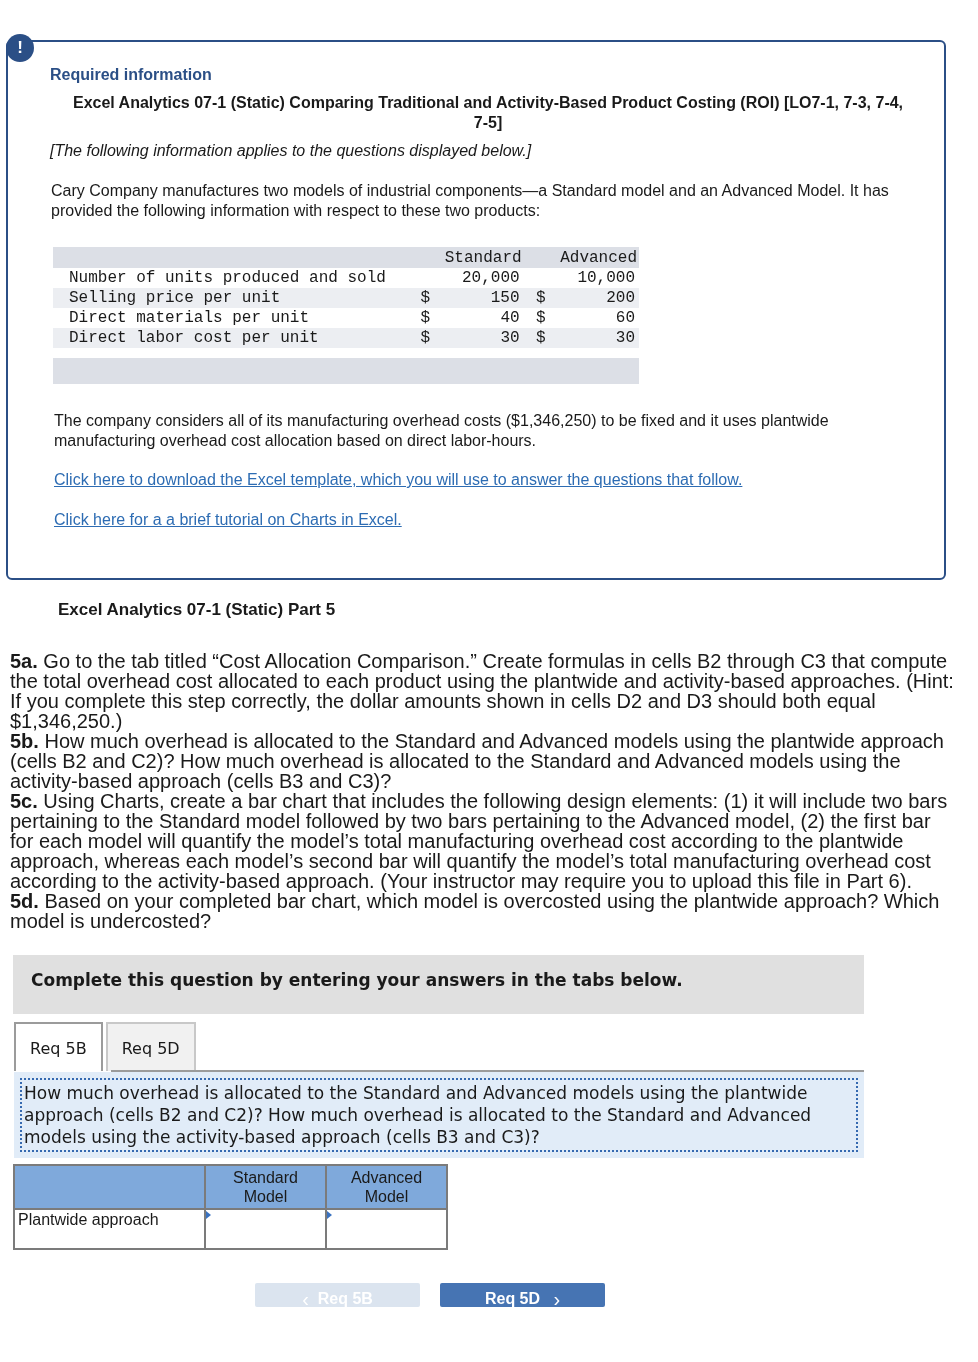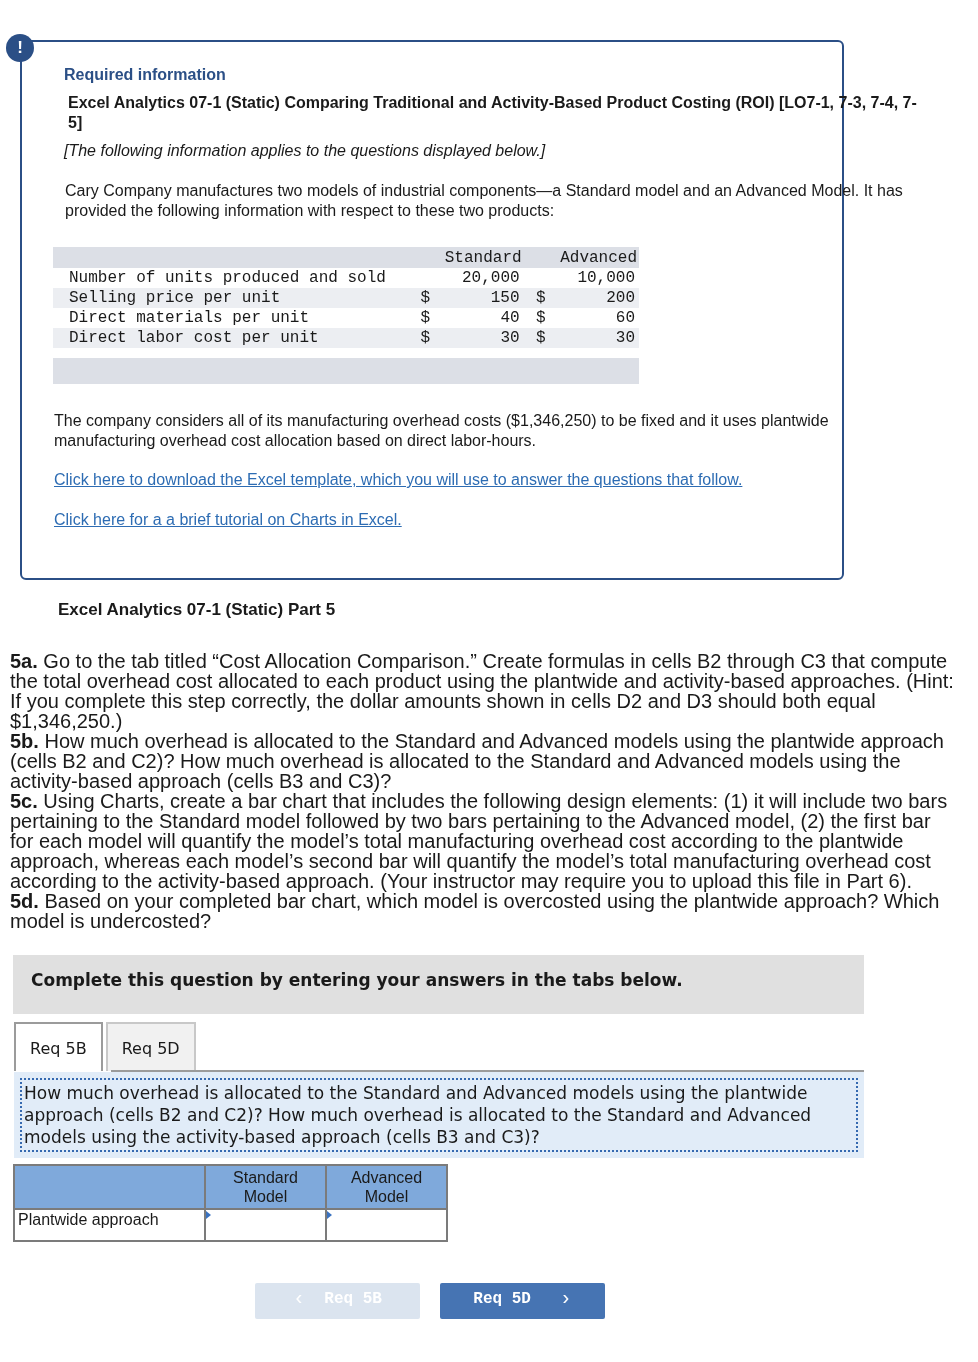--- a/index.html
+++ b/index.html
@@ -2,31 +2,31 @@
 <html><head>
 <meta charset="utf-8">
 <style>
   * { box-sizing: border-box; }
   html, body { margin: 0; padding: 0; background: #ffffff; }
   body {
     width: 978px; height: 1362px; position: relative; overflow: hidden;
     font-family: "Liberation Sans", sans-serif; color: #1a1a1a;
   }
   .info-box {
-    position: absolute; left: 20px; top: 40px; width: 824px; height: 540px;
+    position: absolute; left: 6px; top: 40px; width: 940px; height: 540px;
     border: 2px solid #2b4f86; border-radius: 6px; background: #fff;
   }
   .alert-badge {
     position: absolute; left: 6px; top: 34px; width: 28px; height: 28px;
     border-radius: 50%; background: #2b4f86; color: #fff; font-weight: bold;
     font-size: 17px; text-align: center; line-height: 28px; z-index: 2;
   }
   .info-inner { position: absolute; left: 42px; top: 24px; width: 860px; }
   .req-info { color: #2b4f86; font-weight: bold; font-size: 16px; margin: 0 0 9px 0; }
-  .excel-title { font-weight: bold; font-size: 16px; line-height: 20px; margin: 0 0 9px 4px; color: #1a1a1a; }
+  .excel-title { font-weight: bold; font-size: 16px; line-height: 20px; margin: 0 0 9px 16px; color: #1a1a1a; text-align: center; }
   .italic-note { font-style: italic; font-size: 16px; margin: 0 0 21px 0; }
   .para { font-size: 16px; line-height: 20px; margin: 1px; }
 
   .data-table-wrap {
     position: absolute; left: 53px; top: 247px; width: 586px; height: 137px;
     background: #dcdfe6;
   }
   .data-table {
     position: absolute; left: 0; top: 0; width: 586px; border-collapse: collapse;
     font-family: "Liberation Mono", monospace; font-size: 16px; color: #1a1a1a;
@@ -74,29 +74,29 @@
 
   .answer-table {
     position: absolute; left: 13px; top: 1164px; border-collapse: collapse;
     font-family: "Liberation Sans", sans-serif; font-size: 16px;
   }
   .answer-table td, .answer-table th { border: 2px solid #7b7b7b; padding: 0; }
   .answer-table th { background: #7fa9db; font-weight: normal; text-align: center; line-height: 19px; height: 44px; color: #1a1a1a; }
   .answer-table .c0 { width: 191px; }
   .answer-table .c1, .answer-table .c2 { width: 121px; }
   .answer-table td.rowlbl { padding-left: 3px; line-height: 19px; vertical-align: top; }
-  .answer-table tr.r1 td { height: 32px; }
+  .answer-table tr.r1 td { height: 40px; }
   .answer-table tr.r2 td { height: 42px; }
   .cell-input { position: relative; width: 100%; height: 100%; }
   .cell-input input { width: 100%; height: 100%; border: none; outline: none; background: transparent; font-size: 15px; padding: 0 4px; text-align: right; }
   .cell-marker { position: absolute; left: 0; top: 1px; width: 0; height: 0; border-top: 4px solid transparent; border-bottom: 4px solid transparent; border-left: 5px solid #3a72c0; }
 
   .nav-btn {
-    position: absolute; top: 1283px; width: 165px; height: 36px; border-radius: 2px;
-    font-family: Liberation Mono, monospace; font-weight: bold; font-size: 16px; text-align: center;
+    position: absolute; top: 1283px; width: 165px; height: 24px; border-radius: 2px;
+    font-family: Liberation Sans, sans-serif; font-weight: bold; font-size: 16px; text-align: center;
     line-height: 32px; color: #fff; cursor: pointer;
   }
   .nav-prev { left: 255px; background: #dbe4ef; color: #ffffff; }
   .nav-next { left: 440px; background: #4674b3; }
   .chev { font-weight: normal; font-size: 20px; display: inline-block; vertical-align: top; }
 </style>
 </head>
 <body>
 
 <div class="alert-badge">!</div>

